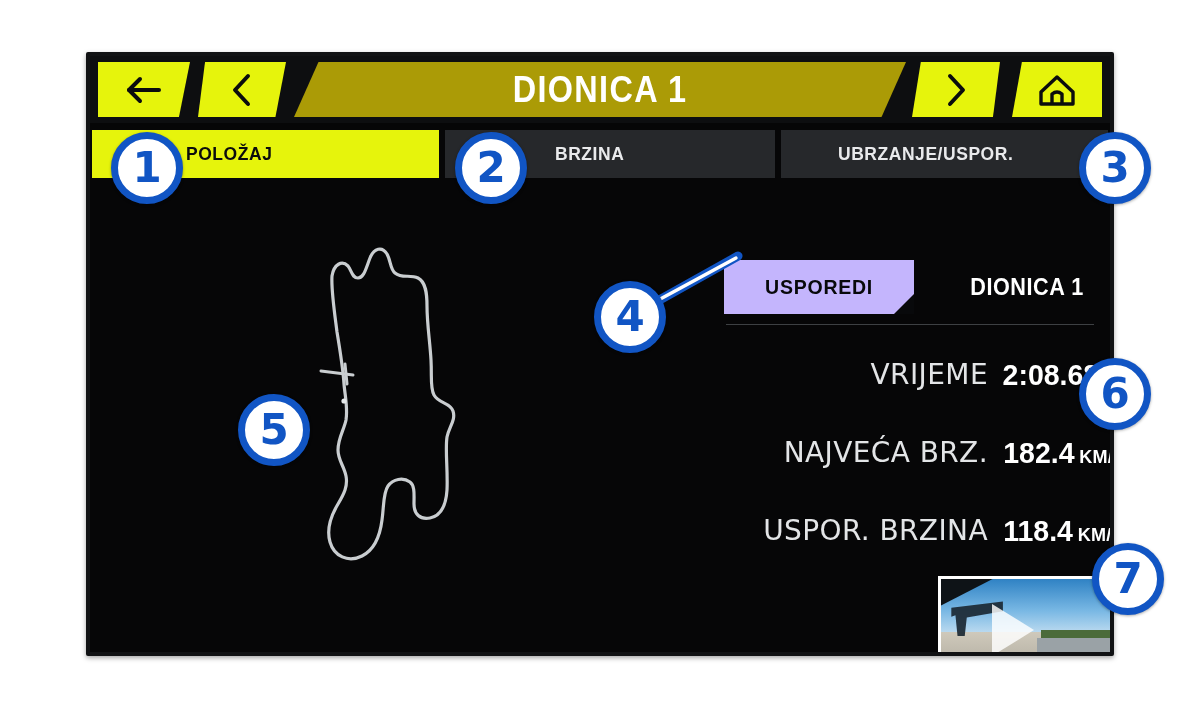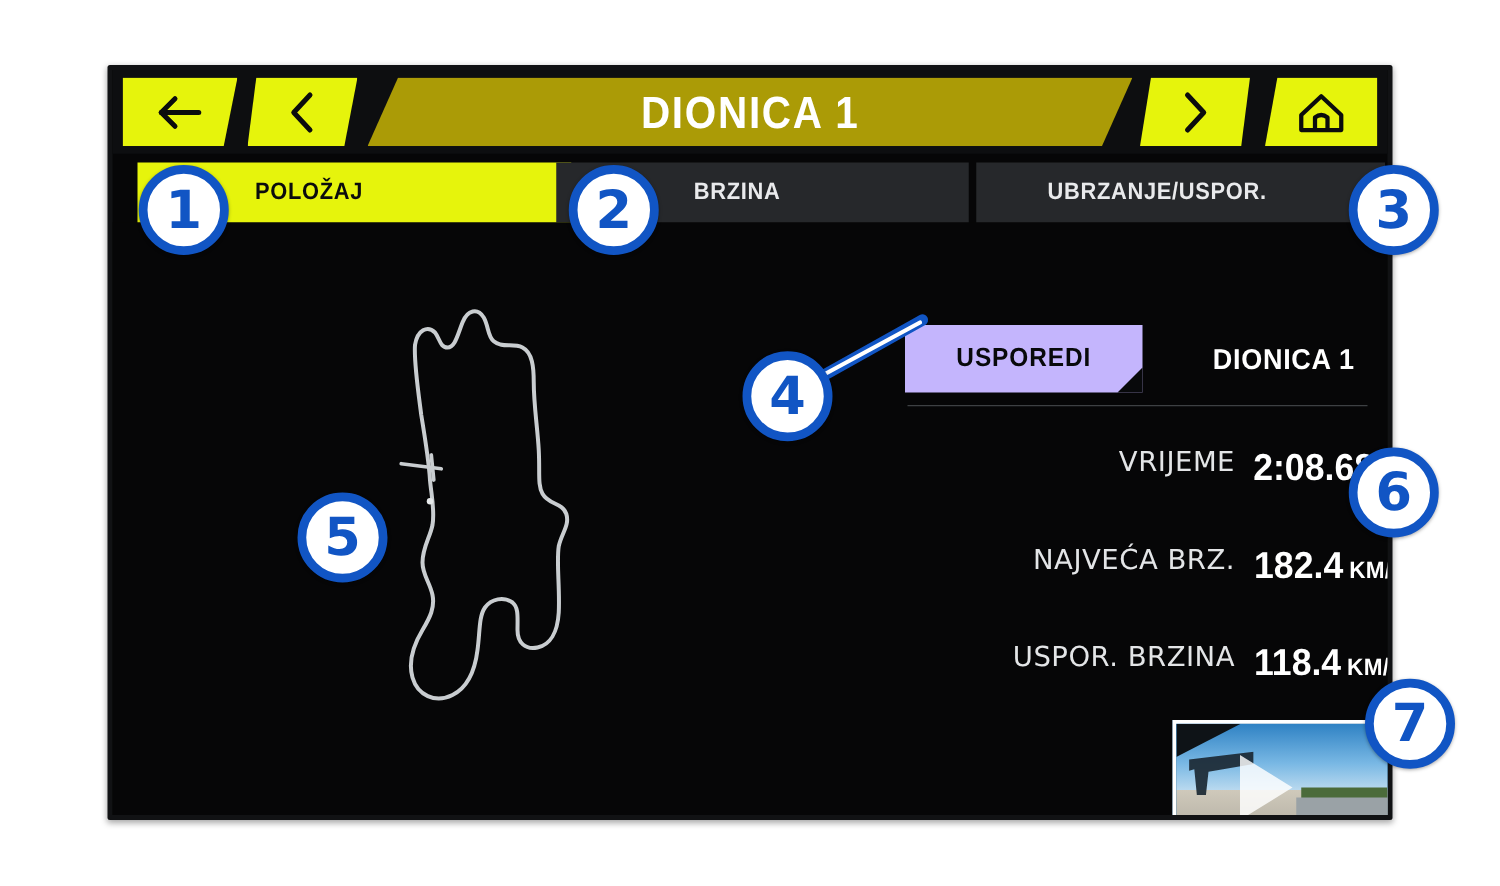--- a/index.html
+++ b/index.html
@@ -114,21 +114,21 @@
   }
   .tab-label {
     font-size: 19px;
     font-weight: bold;
     letter-spacing: 0.6px;
     transform: scaleX(0.92);
     transform-origin: left center;
     white-space: nowrap;
   }
   #tab-0 {
-    left: 20px;
+    left: 2px;
     width: 347px;
     background: #e6f40c;
     padding-left: 94px;
     text-align: right;
   }
   #tab-0 .tab-label { color: #0b0c0d; }
   #tab-1 {
     left: 355px;
     width: 330px;
     background: #26282b;
@@ -232,21 +232,21 @@
     left: 0;
     width: 400px;
     height: 46px;
     display: flex;
     align-items: baseline;
   }
   .stat-label {
     position: absolute;
     right: 122px;
     color: #e3e5e7;
-    font-size: 22px;
+    font-size: 28px;
     letter-spacing: 0.4px;
     white-space: nowrap;
     font-family: "DejaVu Sans", sans-serif;
   }
   .stat-value {
     position: absolute;
     left: 290px;
     color: #ffffff;
     font-size: 30px;
     font-weight: bold;

